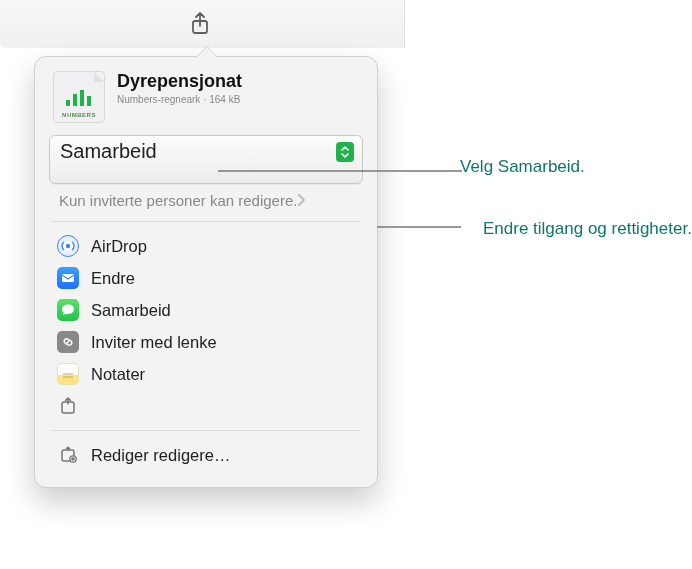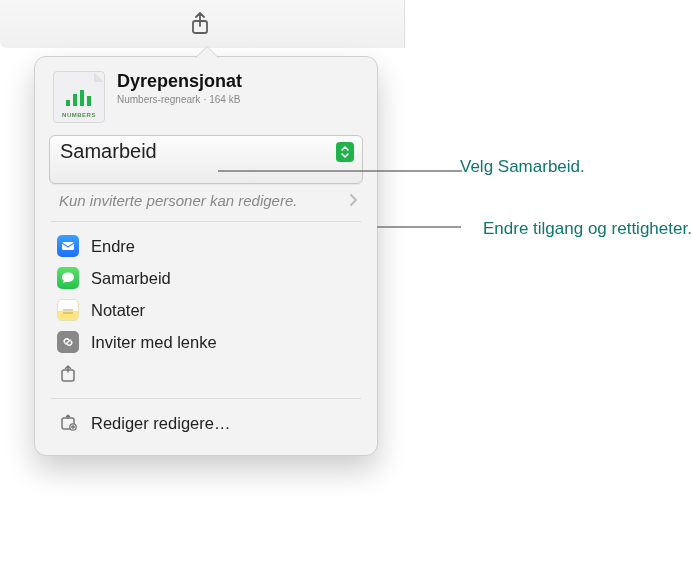--- a/index.html
+++ b/index.html
@@ -114,26 +114,24 @@
       background: #22b24c;
       border-radius: 4px;
       display:flex;
       flex-direction: column;
       align-items: center;
       justify-content: center;
     }
     .perm-row {
       display: flex;
       align-items: center;
-      justify-content: space-between;
       padding: 8px 6px 12px 10px;
       font-size: 15px;
       color: #888;
       cursor: pointer;
-      font-style: italic;
     }
     .divider {
       height: 1px;
       background: #dcdcdc;
       margin: 0 2px;
     }
     .menu {
       padding: 8px 0;
     }
     .menu-item {
@@ -221,52 +219,61 @@
       <svg width="8" height="12" viewBox="0 0 8 12">
           <path d="M2 1 L7 6 L2 11" stroke="#bbb" stroke-width="1.8" fill="none" stroke-linecap="round" stroke-linejoin="round"></path>
         </svg>
     </span>
   </div>
 
   <div class="divider"></div>
 
   <div class="menu" id="share-targets">
       <div class="menu-item">
+        <span class="mi-icon mi-airdrop">
+          <svg width="16" height="16" viewBox="0 0 16 16">
+            <circle cx="8" cy="8" r="2.2" fill="#3b82f6"></circle>
+            <path d="M4 12a5 5 0 0 1 0-8M12 4a5 5 0 0 1 0 8" stroke="#3b82f6" stroke-width="1.4" fill="none"></path>
+          </svg>
+        </span>
+        <span>AirDrop</span>
+      </div>
+      <div class="menu-item">
         <span class="mi-icon mi-mail">
           <svg width="16" height="16" viewBox="0 0 16 16">
             <rect x="2" y="4" width="12" height="8" rx="1.5" fill="#fff"></rect>
             <path d="M2 5l6 4 6-4" stroke="#3a8ef5" stroke-width="1.2" fill="none"></path>
           </svg>
         </span>
         <span>Endre</span>
       </div>
       <div class="menu-item">
         <span class="mi-icon mi-msg">
           <svg width="16" height="16" viewBox="0 0 16 16">
             <path d="M8 2.5c3.6 0 6 2.1 6 4.7s-2.4 4.7-6 4.7c-.7 0-1.4-.1-2-.2L3 13l.9-2.2C2.7 9.9 2 8.7 2 7.2 2 4.6 4.4 2.5 8 2.5z" fill="#fff"></path>
           </svg>
         </span>
         <span>Samarbeid</span>
       </div>
       <div class="menu-item">
+        <span class="mi-icon mi-link">
+          <svg width="14" height="14" viewBox="0 0 14 14">
+            <path d="M5 9l4-4M4 8a2.5 2.5 0 0 1 0-3.5 2.5 2.5 0 0 1 3.5 0M10 6a2.5 2.5 0 0 1 0 3.5 2.5 2.5 0 0 1-3.5 0" stroke="#fff" stroke-width="1.4" fill="none" stroke-linecap="round"></path>
+          </svg>
+        </span>
+        <span>Inviter med lenke</span>
+      </div>
+      <div class="menu-item">
         <span class="mi-icon mi-notes">
           <svg width="16" height="16" viewBox="0 0 16 16">
             <line x1="3" y1="8" x2="13" y2="8" stroke="#b8a85a" stroke-width="1"></line>
             <line x1="3" y1="11" x2="13" y2="11" stroke="#b8a85a" stroke-width="1"></line>
           </svg>
         </span>
         <span>Notater</span>
-      </div>
-      <div class="menu-item">
-        <span class="mi-icon mi-link">
-          <svg width="14" height="14" viewBox="0 0 14 14">
-            <path d="M5 9l4-4M4 8a2.5 2.5 0 0 1 0-3.5 2.5 2.5 0 0 1 3.5 0M10 6a2.5 2.5 0 0 1 0 3.5 2.5 2.5 0 0 1-3.5 0" stroke="#fff" stroke-width="1.4" fill="none" stroke-linecap="round"></path>
-          </svg>
-        </span>
-        <span>Inviter med lenke</span>
       </div>
       <div class="menu-item">
         <span class="mi-icon mi-gray">
           <svg width="18" height="18" viewBox="0 0 18 18">
             <rect x="3" y="5" width="12" height="11" rx="2" stroke="#777" stroke-width="1.5" fill="none"></rect>
             <path d="M9 1v6M9 1L6.5 3.5M9 1l2.5 2.5" stroke="#777" stroke-width="1.5" fill="none" stroke-linecap="round"></path>
           </svg>
         </span>
       </div>
     </div>

